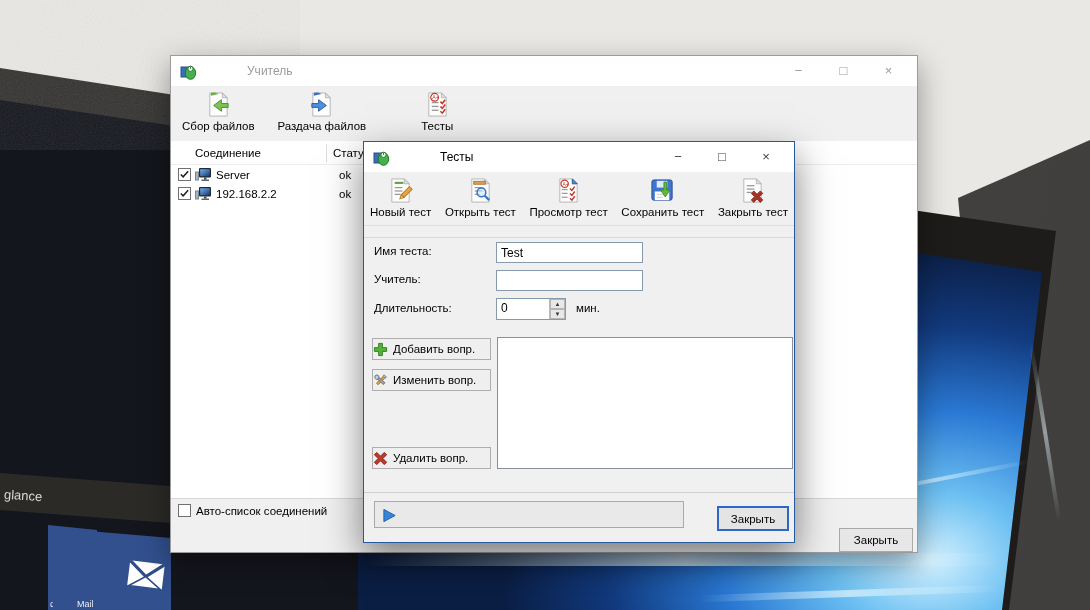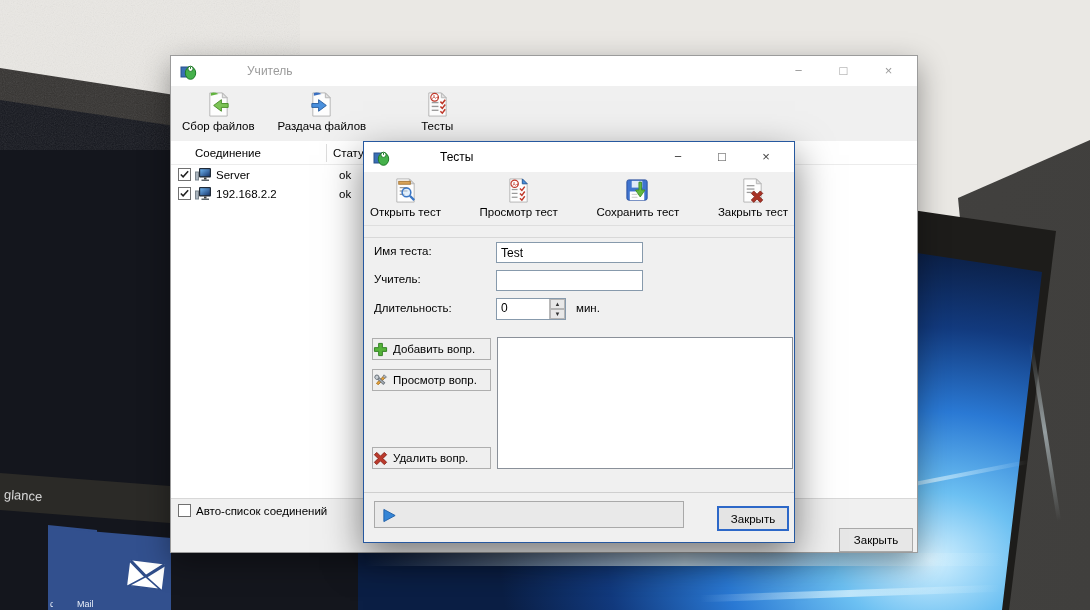--- a/index.html
+++ b/index.html
@@ -269,20 +269,36 @@
         <div class="win-btn">−</div>
         <div class="win-btn">□</div>
         <div class="win-btn">×</div>
       </div>
     </div>
 
     <div class="toolbar dlg-toolbar">
       <div class="tool-btn">
         <svg viewBox="0 0 28 28">
           <use href="#page"></use>
+          <rect x="8" y="5" width="9" height="2.2" fill="#5aa83c"></rect>
+          <g stroke="#9a9a9a" stroke-width="1.3">
+              <line x1="8" y1="11" x2="16" y2="11"></line>
+              <line x1="8" y1="14.5" x2="16" y2="14.5"></line>
+              <line x1="8" y1="18" x2="14" y2="18"></line>
+            </g>
+          <g transform="rotate(45 19 17)">
+              <rect x="17" y="9" width="4" height="12" fill="#eba63f" stroke="#b97a1e"></rect>
+              <path d="M17 21 l2 4 2-4 z" fill="#e8cfa0" stroke="#b97a1e"></path>
+            </g>
+        </svg>
+        <span class="tb-label">Новый тест</span>
+      </div>
+      <div class="tool-btn">
+        <svg viewBox="0 0 28 28">
+          <use href="#page"></use>
           <rect x="7" y="4.5" width="12" height="3" fill="#d9a45a" stroke="#a8793a"></rect>
           <g stroke="#9a9a9a" stroke-width="1.3">
               <line x1="8" y1="11" x2="16" y2="11"></line>
               <line x1="8" y1="14.5" x2="16" y2="14.5"></line>
               <line x1="8" y1="18" x2="13" y2="18"></line>
             </g>
           <circle cx="15" cy="16" r="4.5" fill="rgba(200,225,250,.5)" stroke="#3a76c4" stroke-width="1.6"></circle>
           <line x1="18.5" y1="19.5" x2="23" y2="24" stroke="#3a76c4" stroke-width="2.4"></line>
         </svg>
         <span class="tb-label">Открыть тест</span>
@@ -359,21 +375,21 @@
       <svg viewBox="0 0 16 16">
         <g transform="rotate(45 8 8)">
             <rect x="7" y="2" width="2.4" height="11" fill="#e8a33d" stroke="#a8731e"></rect>
             <path d="M6.4 1 h3.6 l-0.5 2 h-2.6 z" fill="#b9bec4" stroke="#7d848c"></path>
           </g>
         <g transform="rotate(-48 8 8)">
             <rect x="7" y="3" width="2.2" height="10" fill="#aab2ba" stroke="#707880"></rect>
             <circle cx="8" cy="2.8" r="2.2" fill="#c8ced4" stroke="#707880"></circle>
           </g>
       </svg>
-      <span>Просмотр вопр.</span>
+      <span>Изменить вопр.</span>
     </button>
     <button class="q-btn" style="top:305px">
       <svg viewBox="0 0 16 16">
         <path d="M1.5 4 l2.5-2.5 4 4 4-4 2.5 2.5 -4 4 4 4 -2.5 2.5 -4-4 -4 4 -2.5-2.5 4-4 z" fill="#bb3a2c" stroke="#871f14"></path>
       </svg>
       <span>Удалить вопр.</span>
     </button>
     <div class="q-listbox"></div>
 
     <div class="dlg-sep"></div>

